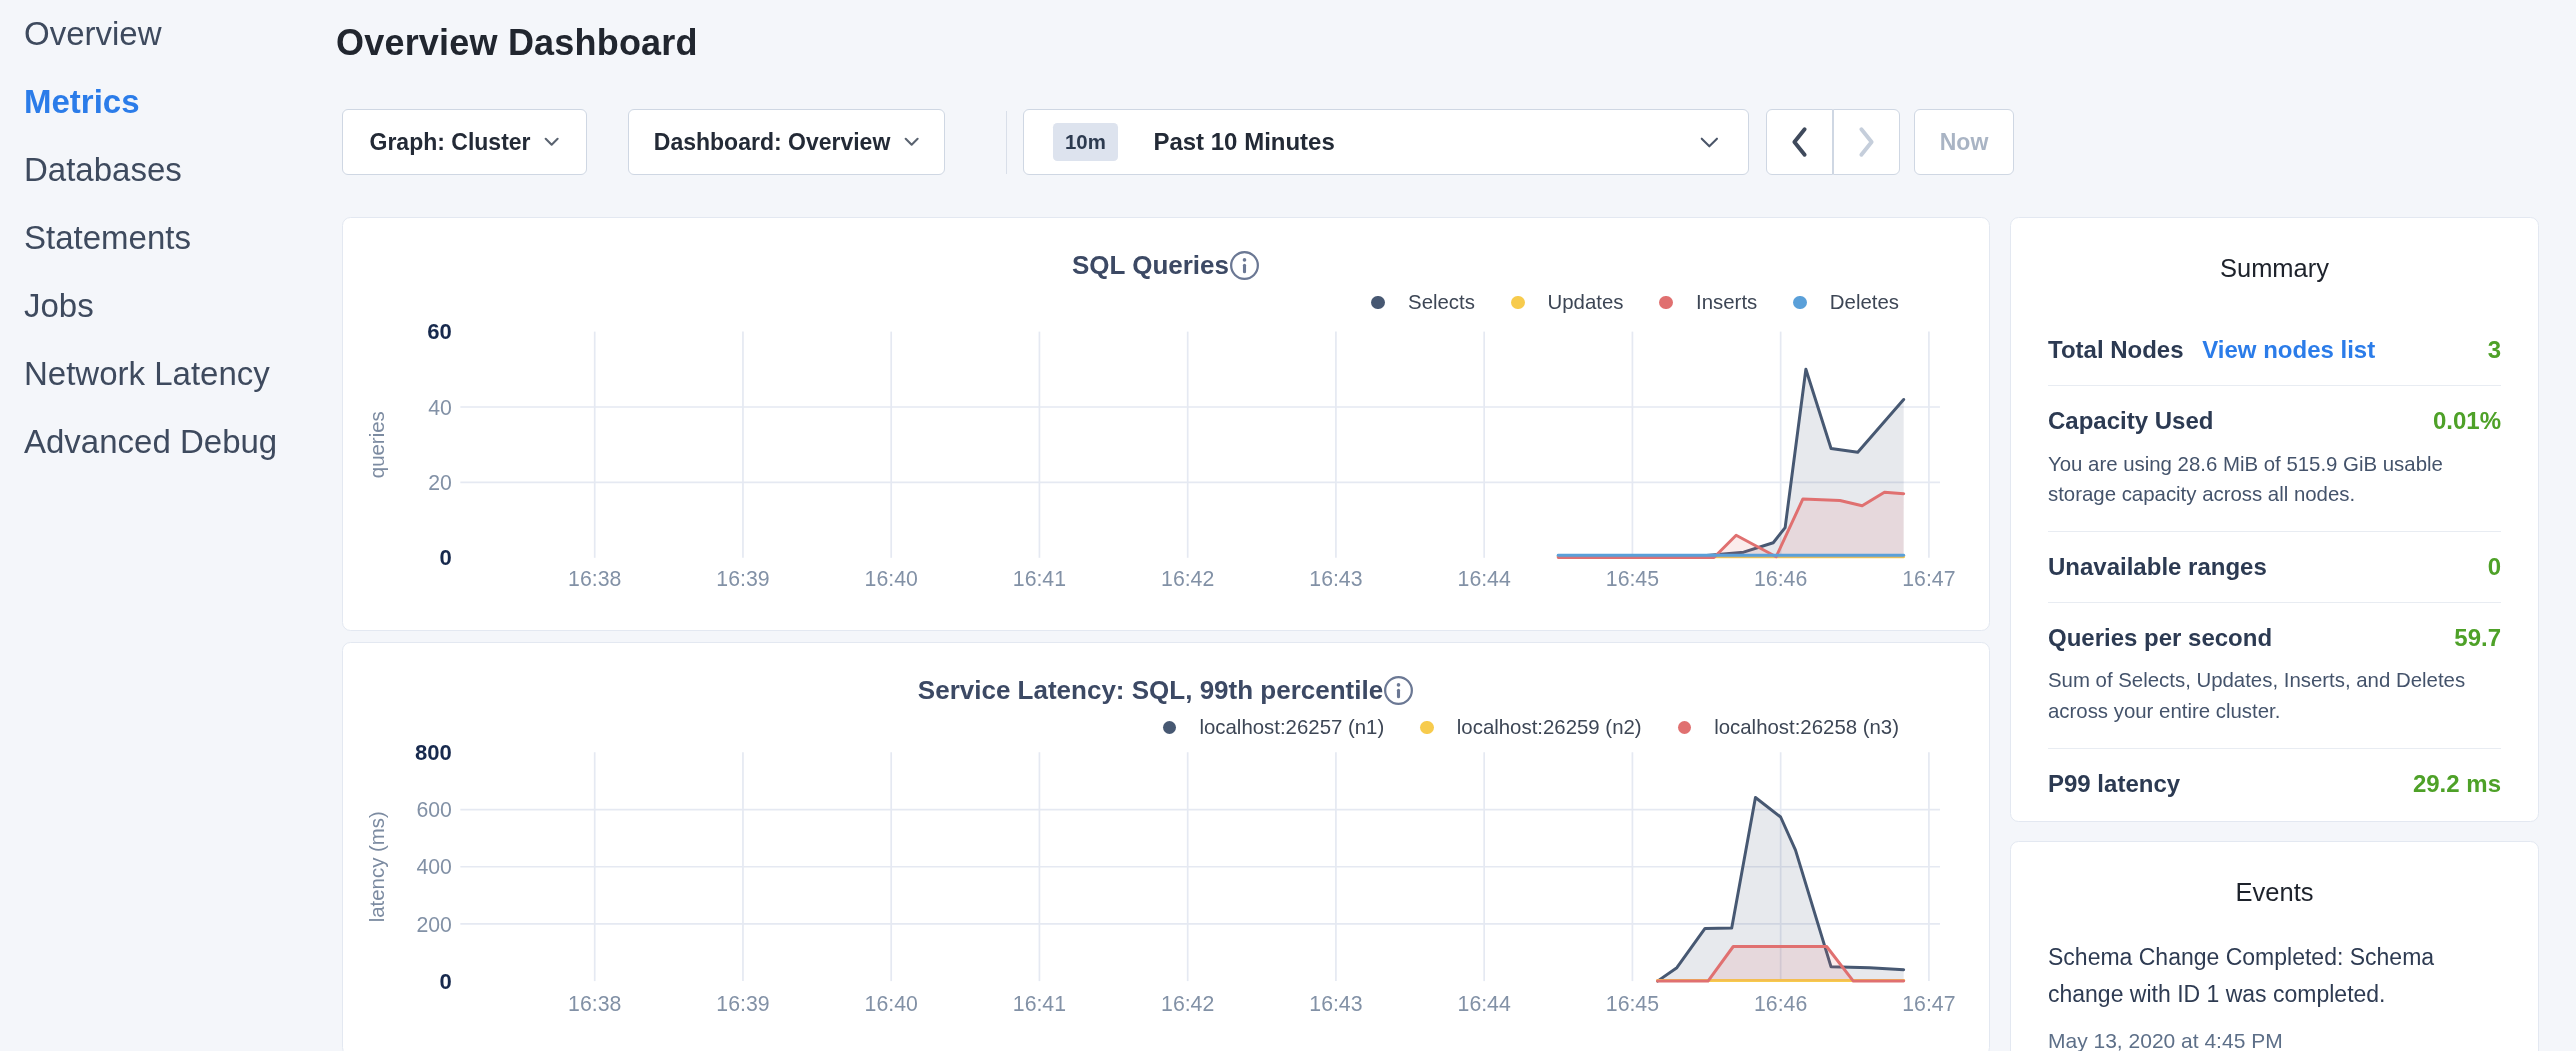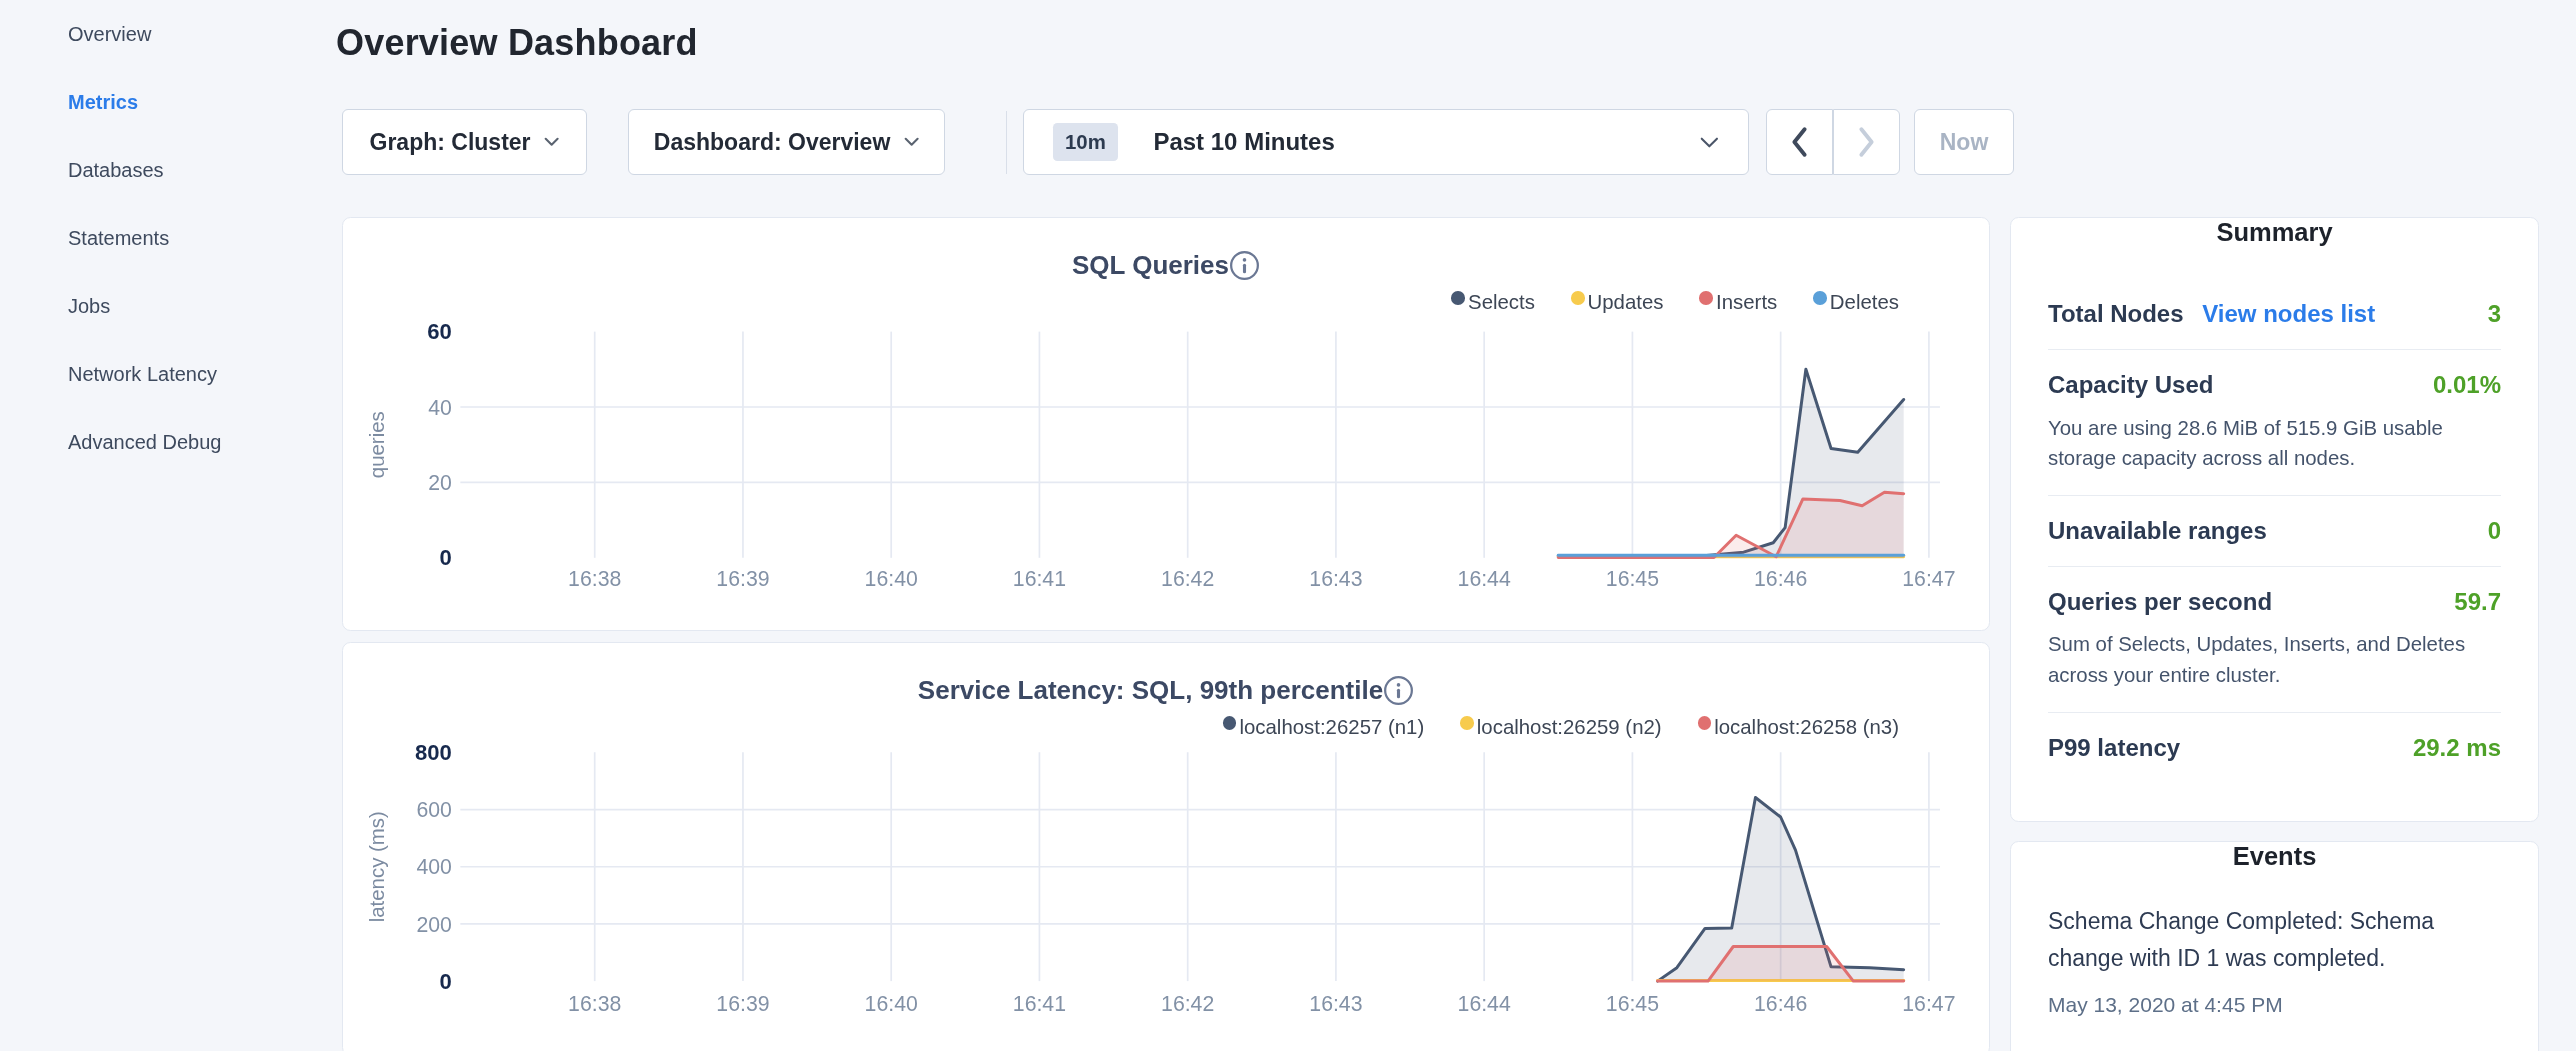--- a/index.html
+++ b/index.html
@@ -7,21 +7,21 @@
   body {
     background:#f4f6fa;
     font-family:"Liberation Sans", sans-serif;
     color:#2c3a4f;
     position:relative;
   }
   
   .sidebar { position:absolute; left:0; top:0; width:340px; height:1051px; }
   .side-item {
     height:68px; display:flex; align-items:center; padding-left:24px;
-    font-size:20px; font-weight:500; color:#3e4a5e; cursor:pointer;margin-left:44px;
+    font-size:33px; font-weight:500; color:#3e4a5e; cursor:pointer;
   }
   .side-item.active { color:#2b7ce9; font-weight:700; }
   
   .page-title {
     position:absolute; left:336px; top:22px;
     font-size:36px; font-weight:700; color:#21262f; letter-spacing:0.2px;
   }
   .btn {
     position:absolute; top:109px; height:66px; background:#fff;
     border:0.9px solid #cfd7e3; border-radius:6px;
@@ -49,27 +49,27 @@
   .chart-card-2 { left:342px; top:642px; width:1648px; height:414px; }
   .chart-title {
     position:absolute; top:32px; left:0; right:0;
     display:flex; justify-content:center; align-items:center; gap:0;
     font-size:26px; font-weight:700; color:#3c4964;
   }
   .chart-legend {
     position:absolute; top:73px; right:90px;
     display:flex; align-items:center; gap:36px;
   }
-  .legend-item { display:flex; align-items:flex-start; gap:3px; font-size:20.4px; color:#3d4655; }
+  .legend-item { display:flex; align-items:center; gap:23px; font-size:20.4px; color:#3d4655; }
   .legend-dot { width:13.6px; height:13.6px; border-radius:50%; }
   .chart-svg { position:absolute; left:0; top:94px; }
   
   .summary-card { left:2010px; top:217px; width:529px; height:605px; }
   .events-card { left:2010px; top:841px; width:529px; height:340px; }
-  .panel-title { text-align:center; font-size:25.5px; font-weight:700; color:#1d222b; }
+  .panel-title { margin-top:36px; text-align:center; font-size:25.5px; font-weight:400; color:#1d222b; }
   .summary-rows { margin-top:32px; padding:0 37px; }
   .srow { padding:21px 0; border-bottom:0.9px solid #e8ecf2; }
   .srow:last-child { border-bottom:none; }
   .srow-head { display:flex; align-items:baseline; }
   .srow-label { font-size:24px; font-weight:700; color:#2c3a52; }
   .srow-link { font-size:24px; font-weight:700; color:#2b7ce9; margin-left:18.7px; cursor:pointer; }
   .srow-value { margin-left:auto; font-size:24px; font-weight:700; color:#4ea128; }
   .srow-desc { margin-top:13.6px; font-size:20.4px; color:#44536b; line-height:1.5; }
   .event-item { margin:32px 37px 0 37px; }
   .event-message { font-size:23px; color:#2e3b52; line-height:1.6; }

